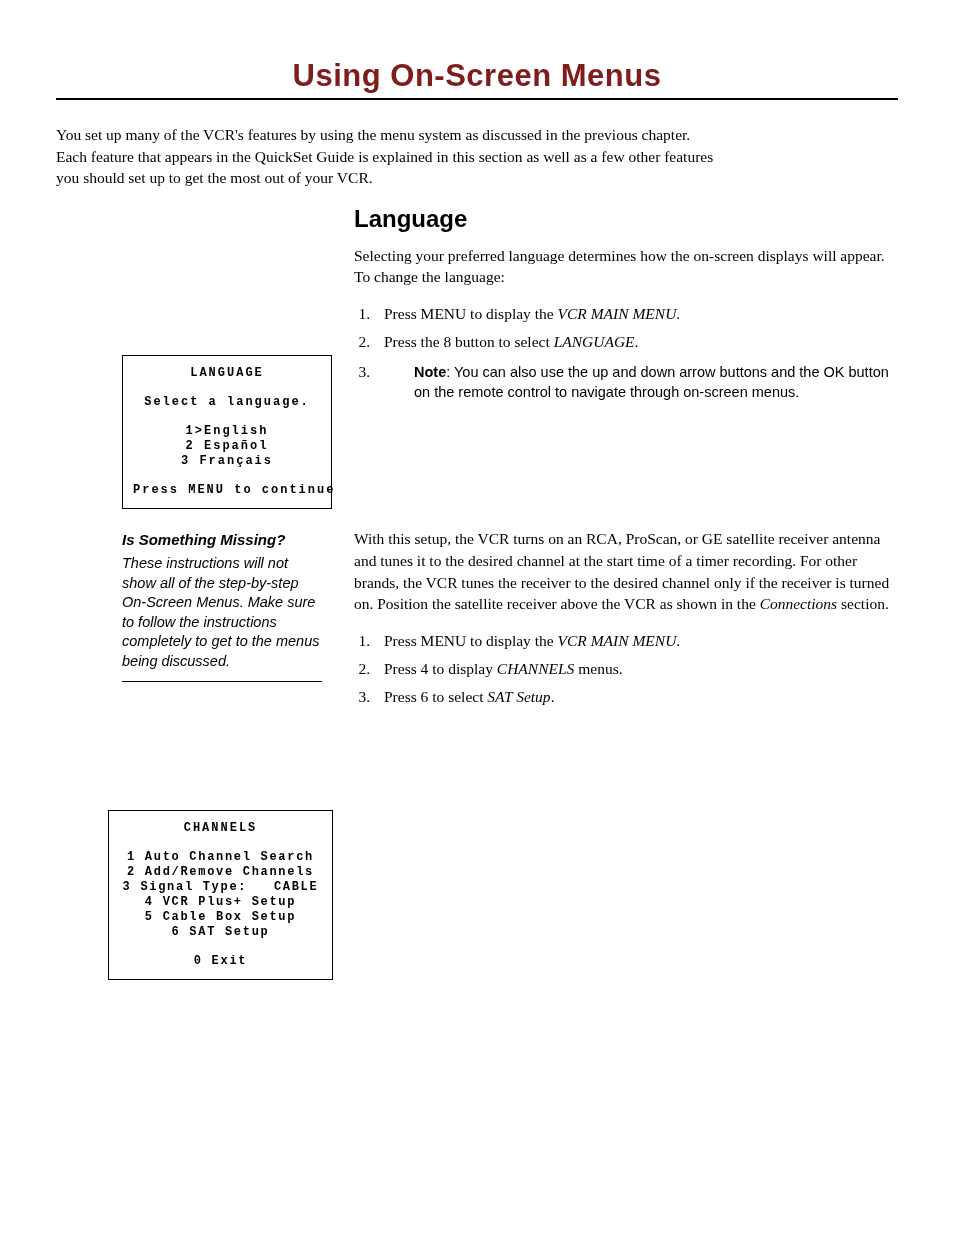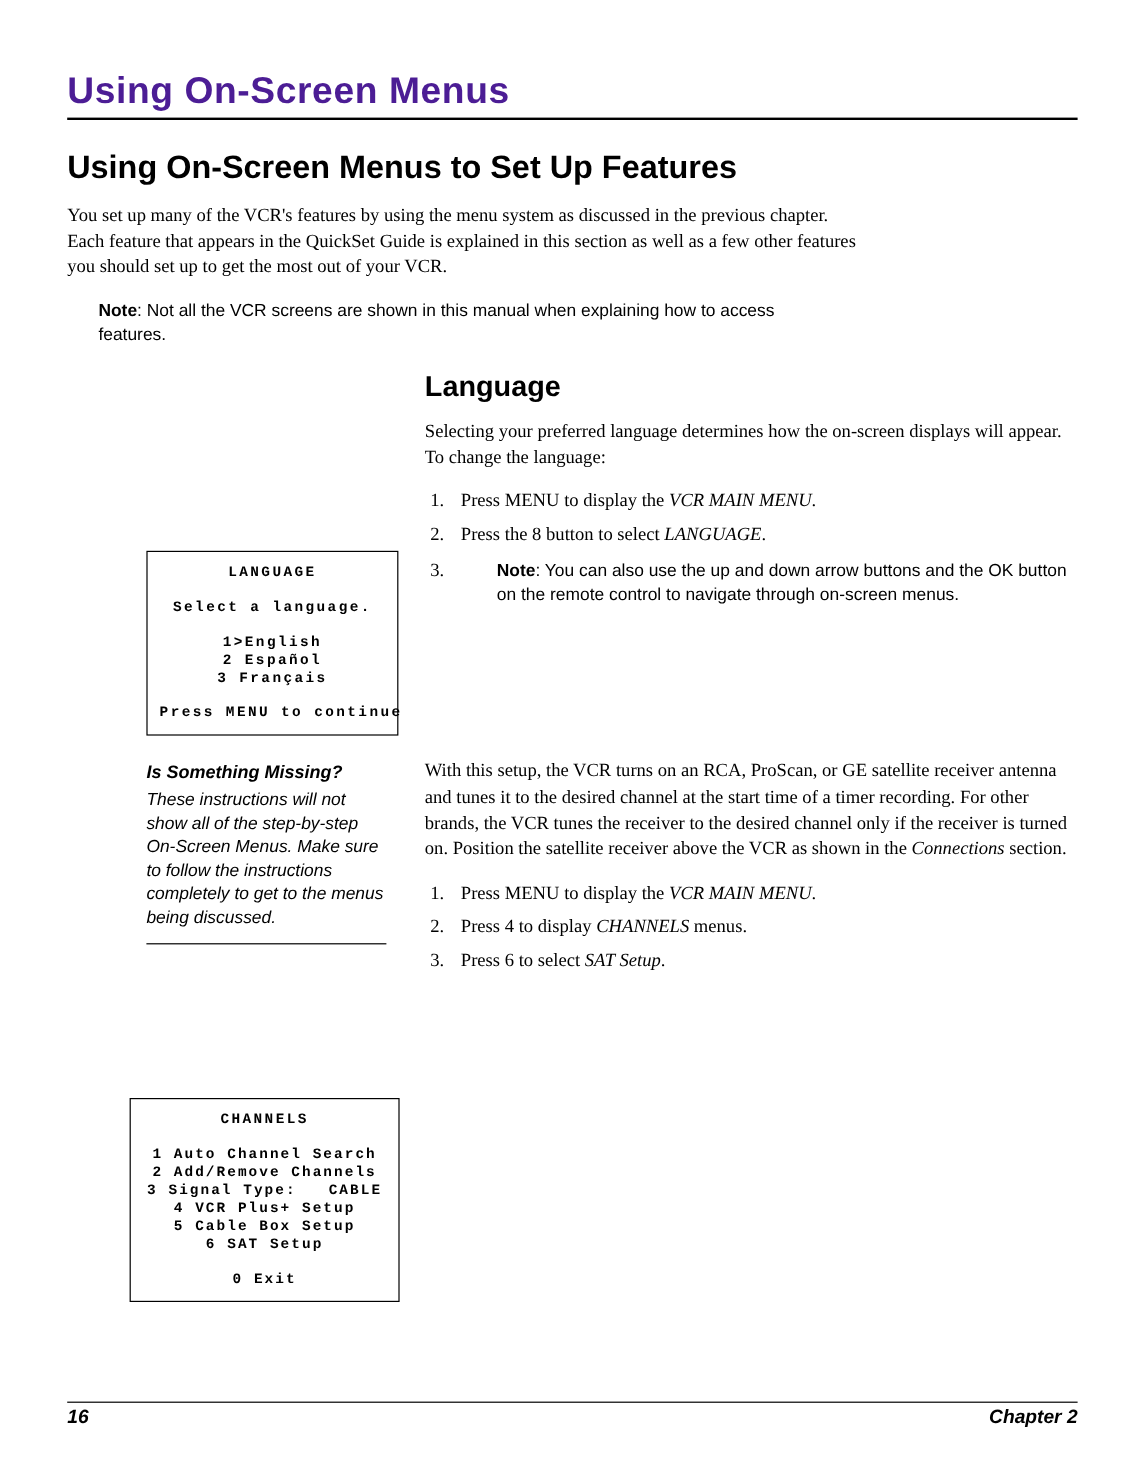--- a/index.html
+++ b/index.html
@@ -17,23 +17,24 @@
   .page {
     padding: 58px 56px 40px 56px;
     box-sizing: border-box;
     height: 100%;
     position: relative;
   }
   .header-title {
     font-family: "Arial Black", Arial, sans-serif;
     font-weight: 900;
     font-size: 31px;
-    color: #4c1d95;
+    color: #7f1d1d;
     letter-spacing: 0.5px;
     margin: 0 0 4px 0;
+    text-align: center;
   }
   .header-rule {
     border: none;
     border-top: 2px solid #000;
     margin: 0 0 24px 0;
   }
   .section-title {
     font-family: "Segoe UI", "Helvetica Neue", Arial, sans-serif;
     font-weight: 700;
     font-size: 27px;
@@ -161,25 +162,21 @@
     font-size: 16px;
   }
 </style>
 </head>
 <body>
 
 <div class="page">
   <h1 class="header-title">Using On-Screen Menus</h1>
   <hr class="header-rule">
 
-  <h2 class="section-title">Using On-Screen Menus to Set Up Features</h2>
   <p class="intro-para">You set up many of the VCR's features by using the menu system as discussed in the previous chapter. Each feature that appears in the QuickSet Guide is explained in this section as well as a few other features you should set up to get the most out of your VCR.</p>
-  <p class="note-block">
-    <span class="note-label">Note</span><span>: Not all the VCR screens are shown in this manual when explaining how to access features.</span>
-  </p>
 
   <div class="cols">
     <div class="left-col">
       <div class="osd osd-lang">
         <div class="osd-title">LANGUAGE</div>
         <div class="osd-line">Select a language.</div>
         <div class="osd-gap"></div>
         <div class="osd-line">1&gt;English</div>
         <div class="osd-line">2 Español</div>
         <div class="osd-line">3 Français</div>
@@ -232,17 +229,13 @@
         <li>
           <span>Press 4 to display </span><span class="ital">CHANNELS</span><span> menus.</span>
         </li>
         <li>
           <span>Press 6 to select </span><span class="ital">SAT Setup</span><span>.</span>
         </li>
       </ol>
     </div>
   </div>
 
-  <div class="footer">
-    <span>16</span>
-    <span>Chapter 2</span>
-  </div>
 </div>
 
 </body></html>

